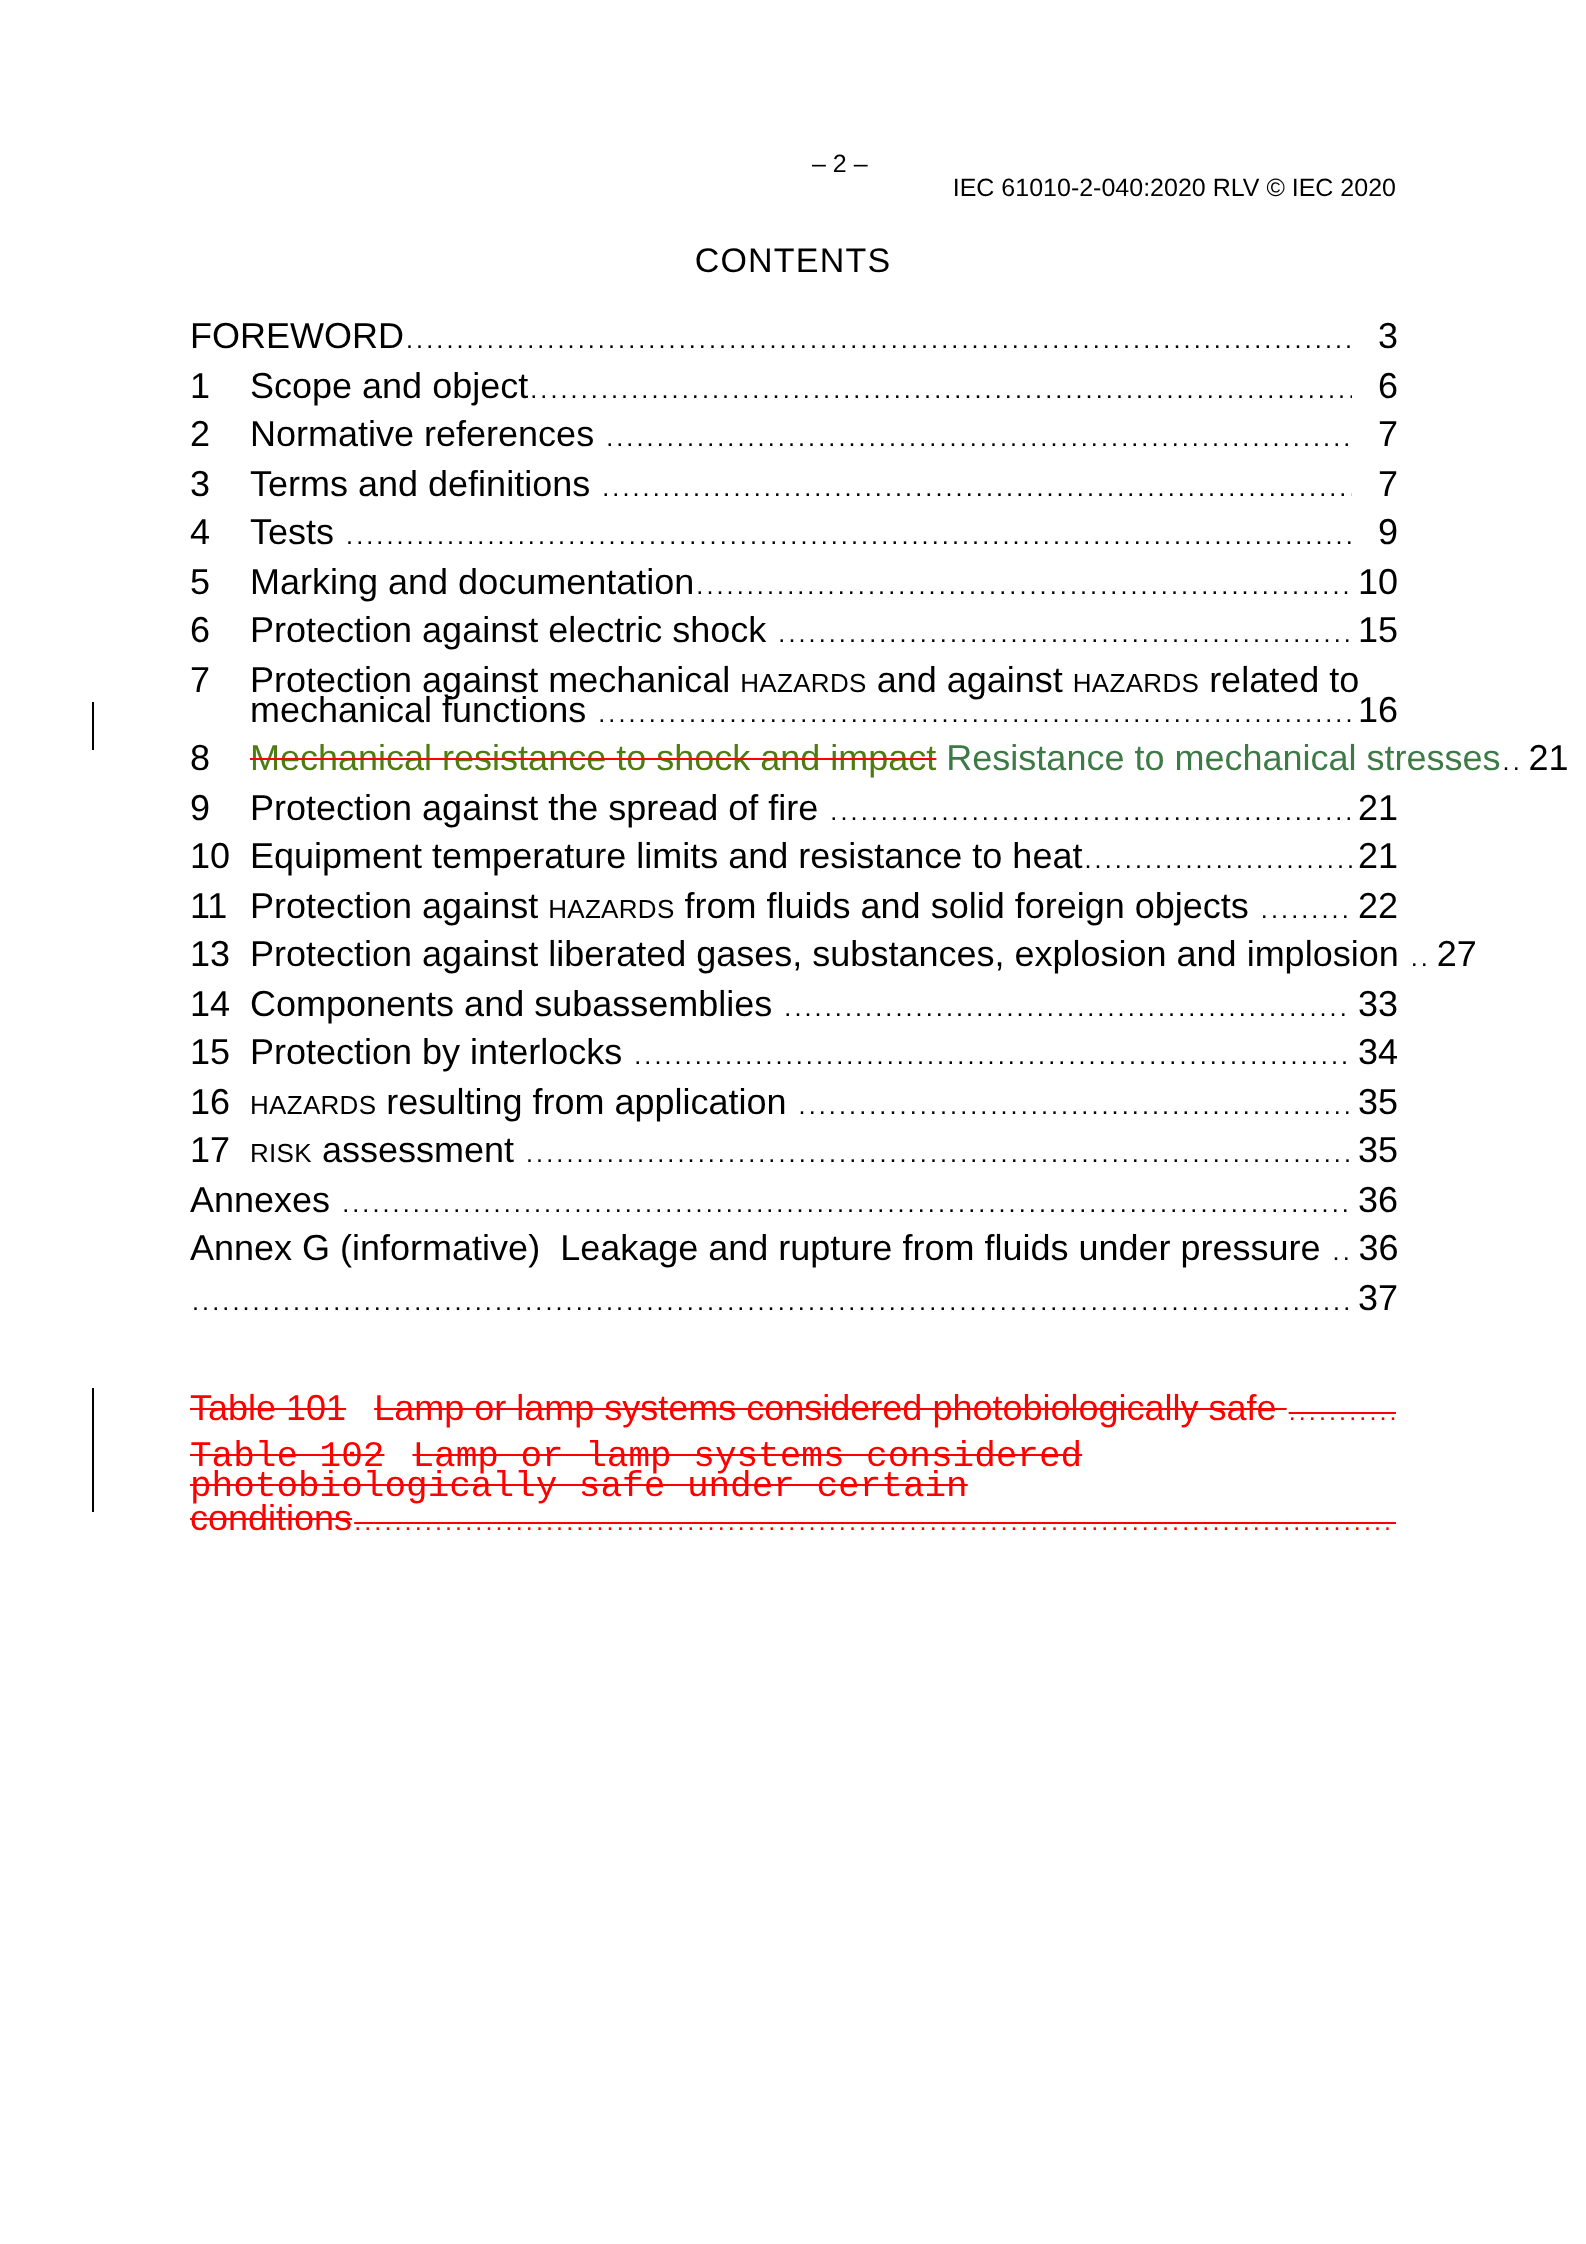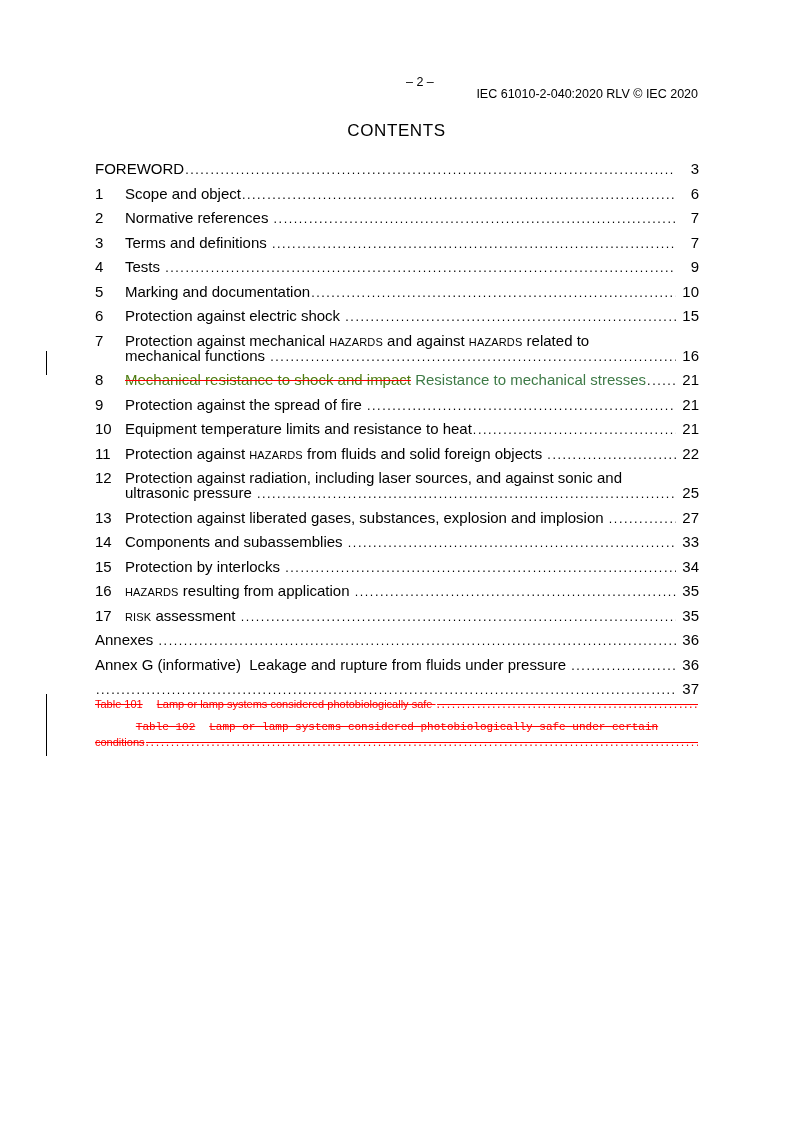--- a/index.html
+++ b/index.html
@@ -61,21 +61,21 @@
     position: absolute;
     left: 95px;
     top: 161px;
     width: 604px;
   }
 
   .toc-row {
     position: relative;
     display: flex;
     align-items: baseline;
-    font-size: 15px;
+    font-size: 18px;
     line-height: 15px;
     margin-bottom: 7.5px;
     color: #000;
   }
 
   .toc-num {
     flex: 0 0 auto;
     width: 30px;
     text-align: left;
     white-space: nowrap;
@@ -140,25 +140,24 @@
   }
 
   
   .tot {
     position: absolute;
     left: 95px;
     top: 697px;
     width: 604px;
   }
   .tot-row {
-    font-size: 11px;
+    font-size: 18px;
     line-height: 15px;
     margin-bottom: 8px;
     color: #ff0000;
-    text-align: center;
   }
   .tot-row .leader-line { width: 100%; }
   .tot-row .leader-text {
     text-decoration: line-through;
     text-decoration-color: #ff0000;
   }
   .tot-row .leader-dots {
     color: #ff0000;
     text-decoration: line-through;
     text-decoration-color: #ff0000;
@@ -330,31 +329,20 @@
       <div class="toc-num wide">11</div>
       <div class="toc-body">
         <div class="leader-line">
           <span class="leader-text"><span>Protection against </span><span class="sc">HAZARDS</span><span> from fluids and solid foreign objects </span></span>
           <span class="leader-dots"></span>
           <span class="toc-page">22</span>
         </div>
       </div>
     </div>
 
-    <div class="toc-row">
-      <div class="toc-num wide">12</div>
-      <div class="toc-body">
-        <span class="cont-line">Protection against radiation, including laser sources, and against sonic and</span>
-        <div class="leader-line">
-          <span class="leader-text">ultrasonic pressure </span>
-          <span class="leader-dots"></span>
-          <span class="toc-page">25</span>
-        </div>
-      </div>
-    </div>
 
     <div class="toc-row">
       <div class="toc-num wide">13</div>
       <div class="toc-body">
         <div class="leader-line">
           <span class="leader-text">Protection against liberated gases, substances, explosion and implosion </span>
           <span class="leader-dots"></span>
           <span class="toc-page">27</span>
         </div>
       </div>

